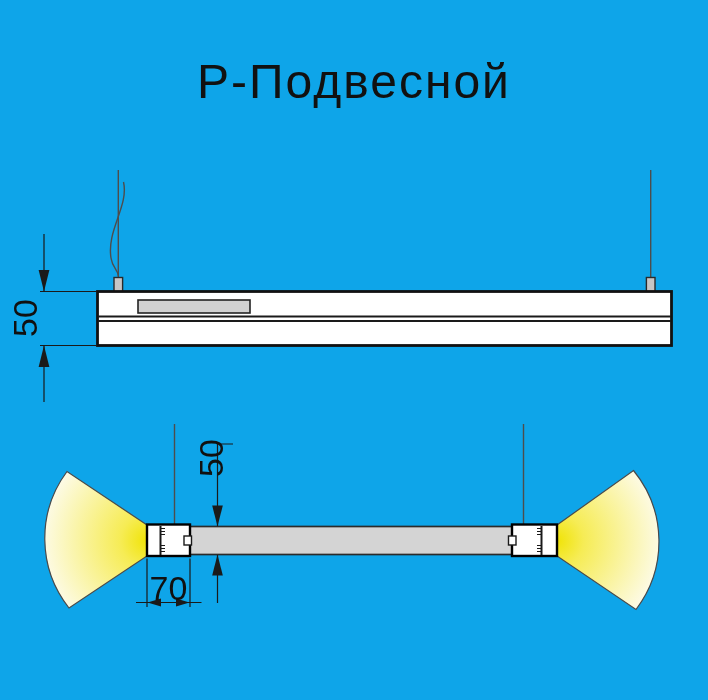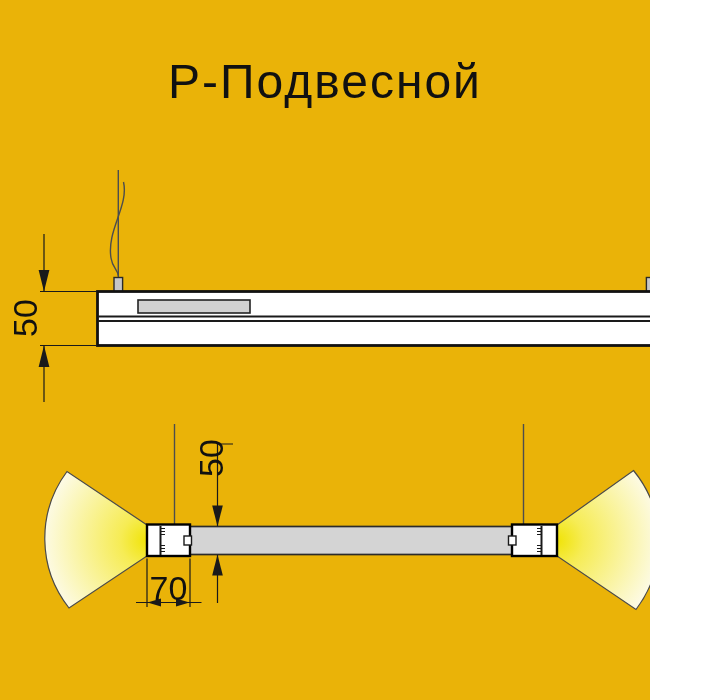--- a/index.html
+++ b/index.html
@@ -1,16 +1,16 @@
 <!DOCTYPE html>
 <html><head>
 <meta charset="utf-8">
 <style>
   html,body{margin:0;padding:0;background:#fff;}
-  #page{position:relative;width:650px;height:700px;background:#eab308;overflow:hidden;
+  #page{position:relative;width:708px;height:700px;background:#0ea5e9;overflow:hidden;
         font-family:"Liberation Sans", sans-serif;}
   #title{position:absolute;top:53px;left:0;width:100%;text-align:center;
          font-size:48px;line-height:1.2;letter-spacing:2px;color:#111;font-weight:400;}
   svg{position:absolute;top:0;left:0;}
   .thin{stroke:#1a1a1a;stroke-width:1.2;fill:none;}
   .cord{stroke:#4d4d4d;stroke-width:1.4;fill:none;}
   .arrow{fill:#1a1a1a;stroke:none;}
   .dim-text{font-family:"Liberation Sans", sans-serif;font-size:34px;fill:#111;}
   .detail{stroke:#1a1a1a;fill:none;}
 </style>

